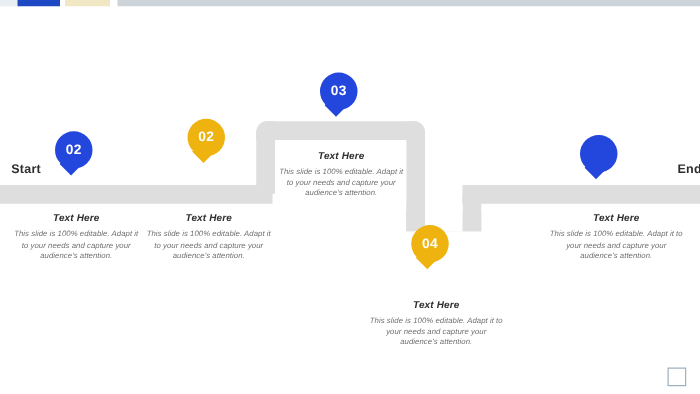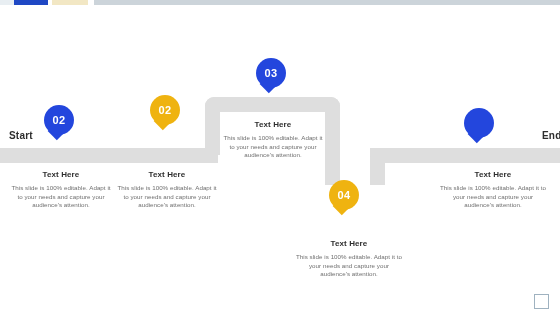--- a/index.html
+++ b/index.html
@@ -82,21 +82,21 @@
   .pin.blue .head,.pin.blue .tail{background:#2346dd;}
   .pin.gold .head,.pin.gold .tail{background:#efb310;}
 
   .pin-01{left:44px;top:105px;}
   .pin-02{left:150px;top:95px;}
   .pin-03{left:256px;top:58px;}
   .pin-04{left:329px;top:180px;text-decoration:underline;}
   .pin-05{left:464px;top:108px;}
 
   
-  .block{position:absolute;text-align:center;}
+  .block{position:absolute;text-align:center;font-style:italic;}
   .block .head{
     font-size:8px;font-weight:bold;color:#2e2e2e;
     margin-bottom:5px;letter-spacing:.1px;
   }
   .block .body{
     font-size:6.2px;line-height:8.6px;color:#6f6f6f;
     letter-spacing:.05px;
   }
   .blk-01{left:8px;top:170px;width:106px;}
   .blk-02{left:114px;top:170px;width:106px;}

